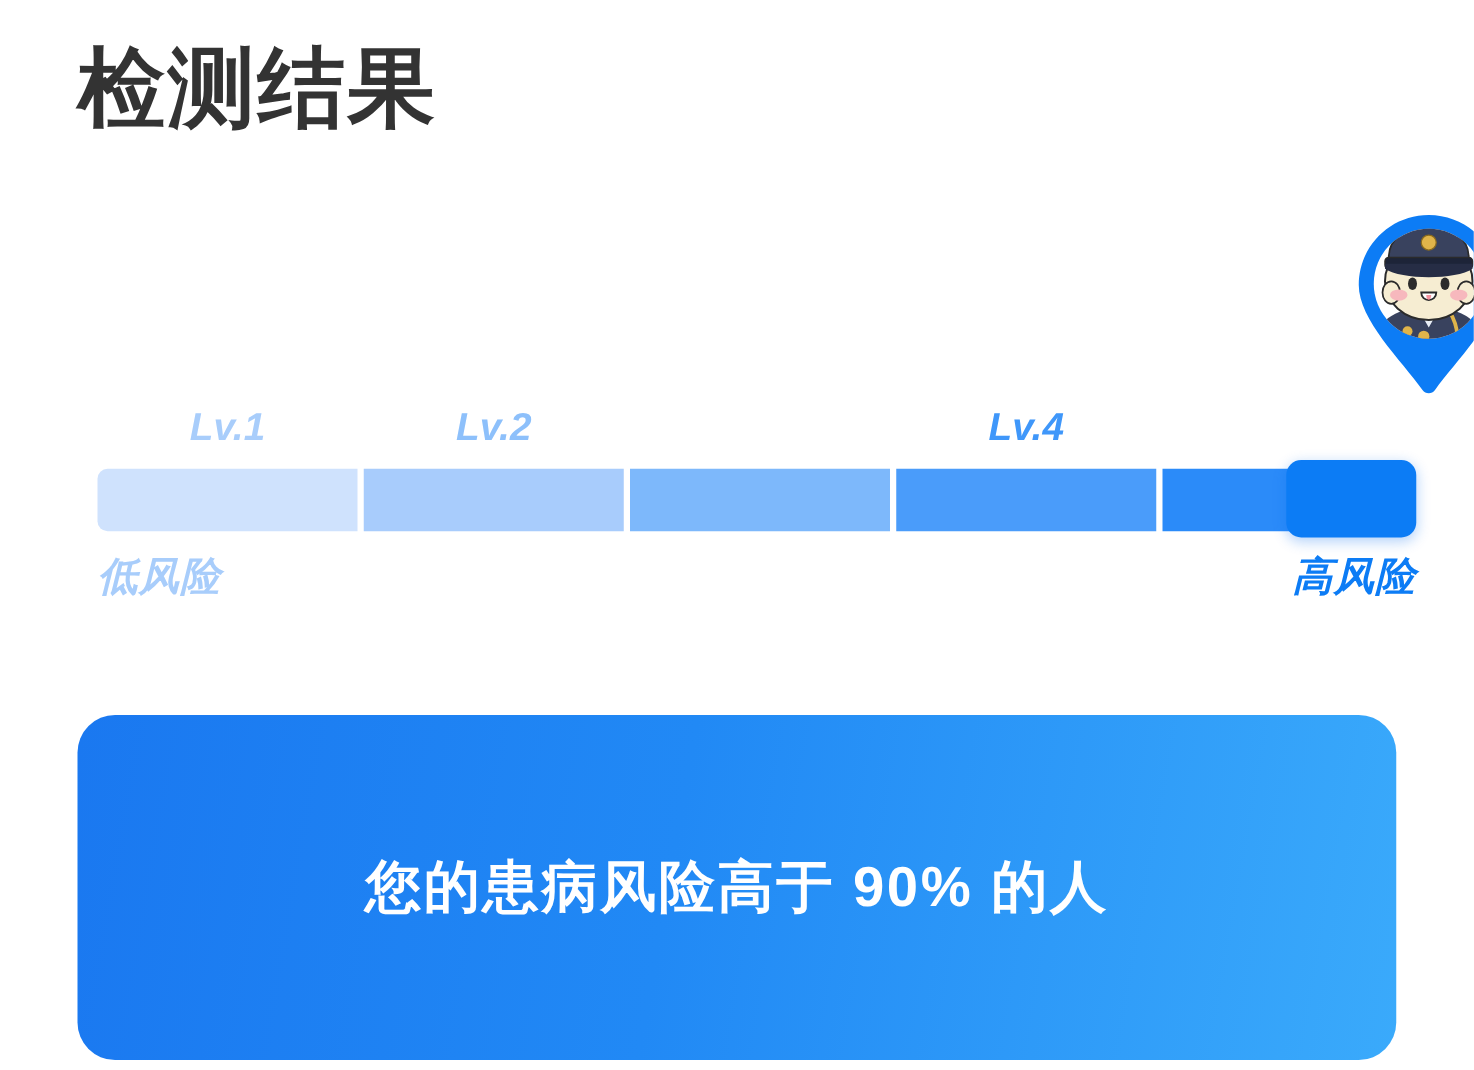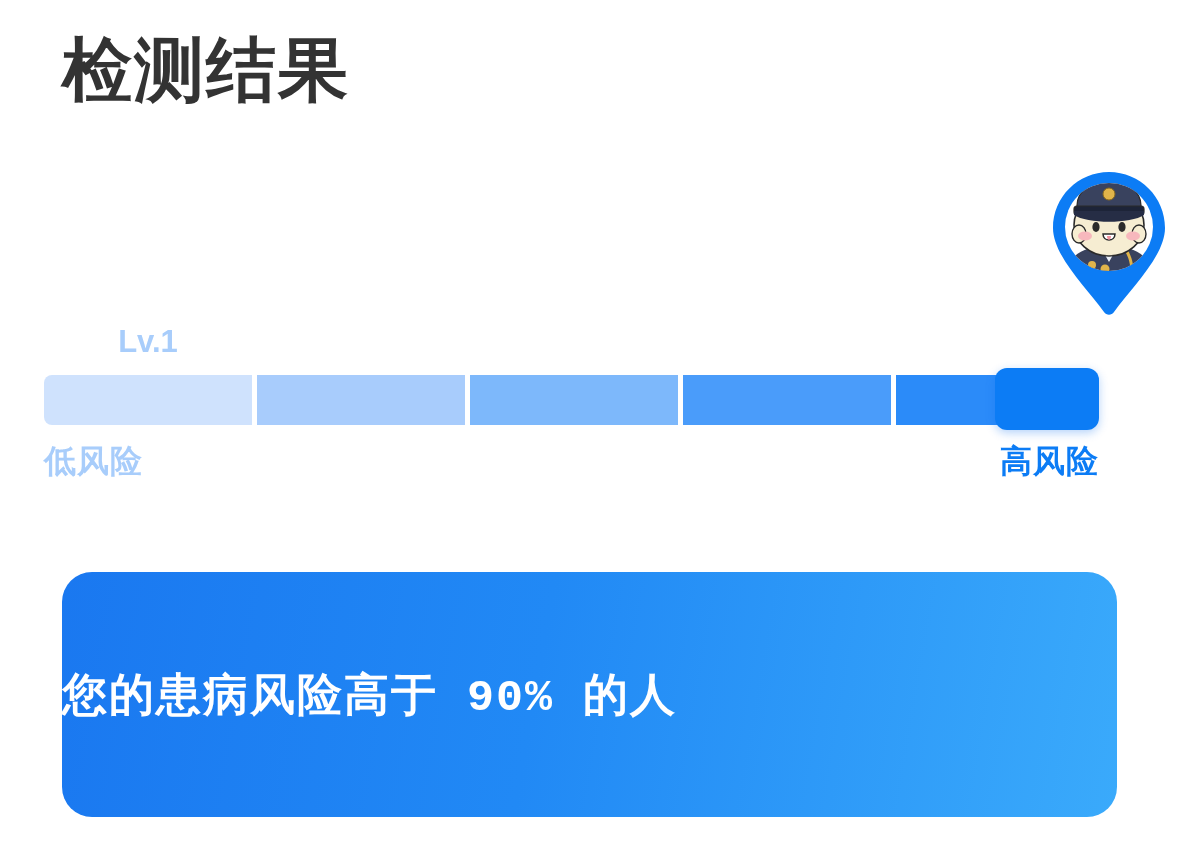--- a/index.html
+++ b/index.html
@@ -24,24 +24,25 @@
     font-weight: 700;
     color: #333333;
     letter-spacing: 2px;
     line-height: 1.2;
     white-space: nowrap;
   }
 
   
   .risk-scale {
     position: absolute;
-    left: 44px;
+    left: 78px;
     top: 160px;
     width: 1055px;
     height: 320px;
+    font-style: italic;
   }
 
   
   .marker-pin {
     position: absolute;
     left: 1003px;
     top: 10px;
     width: 124px;
     height: 148px;
   }
@@ -105,26 +106,25 @@
   }
   .risk-caption.low  { left: 0; text-align: center; }
   .risk-caption.high { right: 0; }
 
   
   .conclusion-banner {
     position: absolute;
     left: 62px;
     top: 572px;
     width: 1055px;
-    height: 245px;
+    height: 276px;
     border-radius: 30px;
     display: flex;
     align-items: center;
-    justify-content: flex-start;
-    font-family: Liberation Mono, monospace;
+    justify-content: center;
   }
   .conclusion-text {
     font-size: 45px;
     font-weight: 700;
     color: #ffffff;
     letter-spacing: 2px;
     white-space: nowrap;
   }
 </style>
 </head>
@@ -172,20 +172,22 @@
         <ellipse cx="86" cy="66" rx="7" ry="4.5" fill="#f7b8bd"></ellipse>
 
         <path d="M56 64 C56 72 68 72 68 64 Z" fill="#ffffff" stroke="#2b2b2b" stroke-width="1.5"></path>
         <path d="M60 66 C60 71 64 71 64 66 Z" fill="#f4939f"></path>
       </g>
     </svg>
   </div>
 
   <div class="level-labels">
     <div class="level-label" style="left:0px;width:208px;color:#a8cdfb;">Lv.1</div>
+    <div class="level-label" style="left:213px;width:208px;color:#8dc0fb;">Lv.2</div>
+    <div class="level-label" style="left:639px;width:208px;color:#3f97fa;">Lv.4</div>
   </div>
 
   <div class="level-bar">
     <div class="level-seg first" style="left:0px;width:208px;background:#cfe2fd;"></div>
     <div class="level-seg" style="left:213px;width:208px;background:#a8ccfc;"></div>
     <div class="level-seg" style="left:426px;width:208px;background:#7db8fb;"></div>
     <div class="level-seg" style="left:639px;width:208px;background:#4a9cfa;"></div>
     <div class="level-seg" style="left:852px;width:144px;background:#2b8bf9;"></div>
     <div class="level-seg active" style="left:951px;width:104px;background:#0c7cf5;"></div>
   </div>

